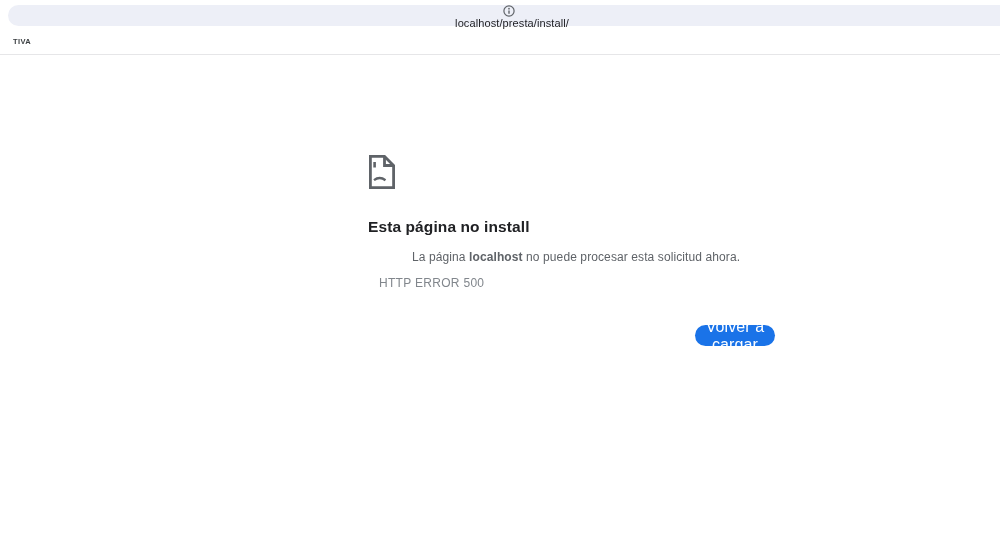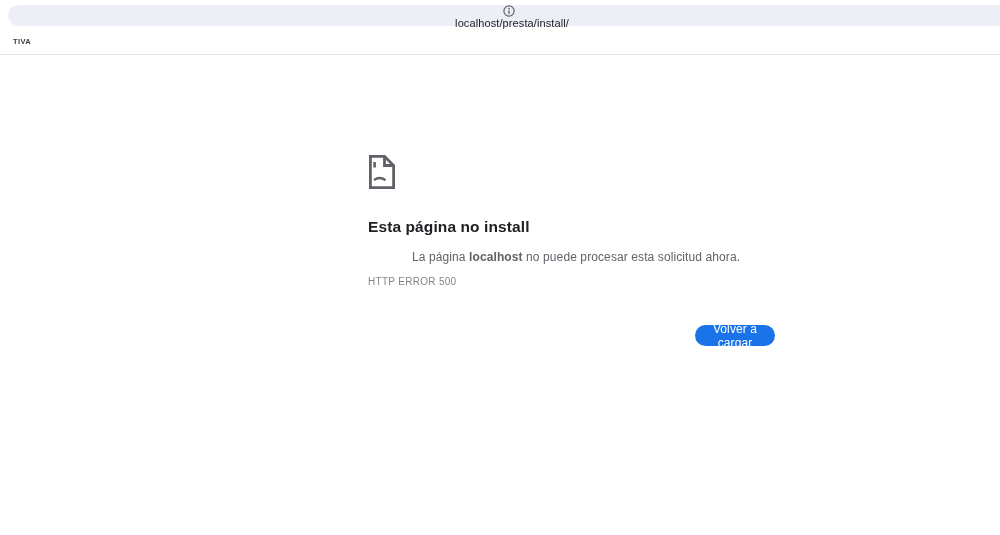--- a/index.html
+++ b/index.html
@@ -79,36 +79,36 @@
     left: 368px; top: 250px;
     font-size: 12px;
     color: var(--body-text, #5f6368);
     letter-spacing: 0.1px;
     white-space: nowrap;
     margin-left: 44px;
   }
   .error-message b { font-weight: 700; color: var(--body-text, #5f6368); }
   .error-code {
     position: absolute;
-    left: 368px; top: 276px;
-    font-size: 10px;
+    left: 379px; top: 276px;
+    font-size: 12px;
     color: var(--code-text, #81868c);
     letter-spacing: 0.3px;
     white-space: nowrap;
   }
   .reload-button {
     position: absolute;
     left: 695px; top: 325px;
     width: 80px; height: 21px;
     background: var(--accent-blue, #1a73e8);
     color: #ffffff;
     border: none;
     border-radius: 10.5px;
     font-family: "Liberation Sans", sans-serif;
-    font-size: 12px;
+    font-size: 16px;
     font-weight: 500;
     letter-spacing: 0.1px;
     display: flex; align-items: center; justify-content: center;
     cursor: pointer;
     padding: 0;
   }
 </style>
 </head>
 <body>
 

